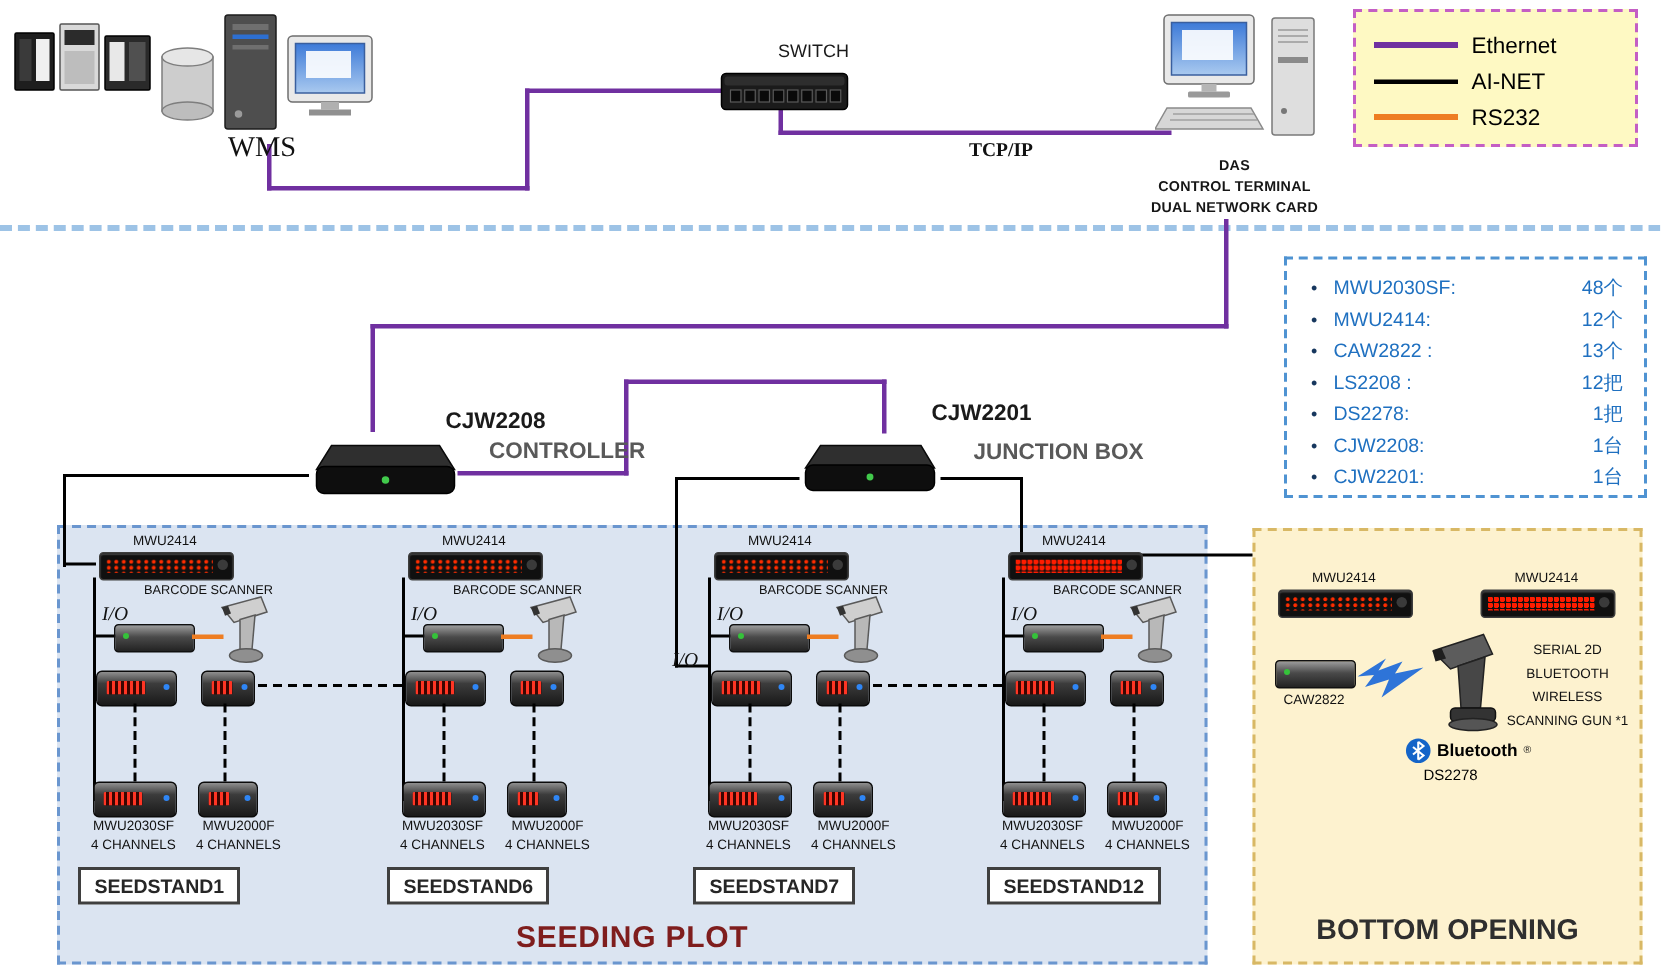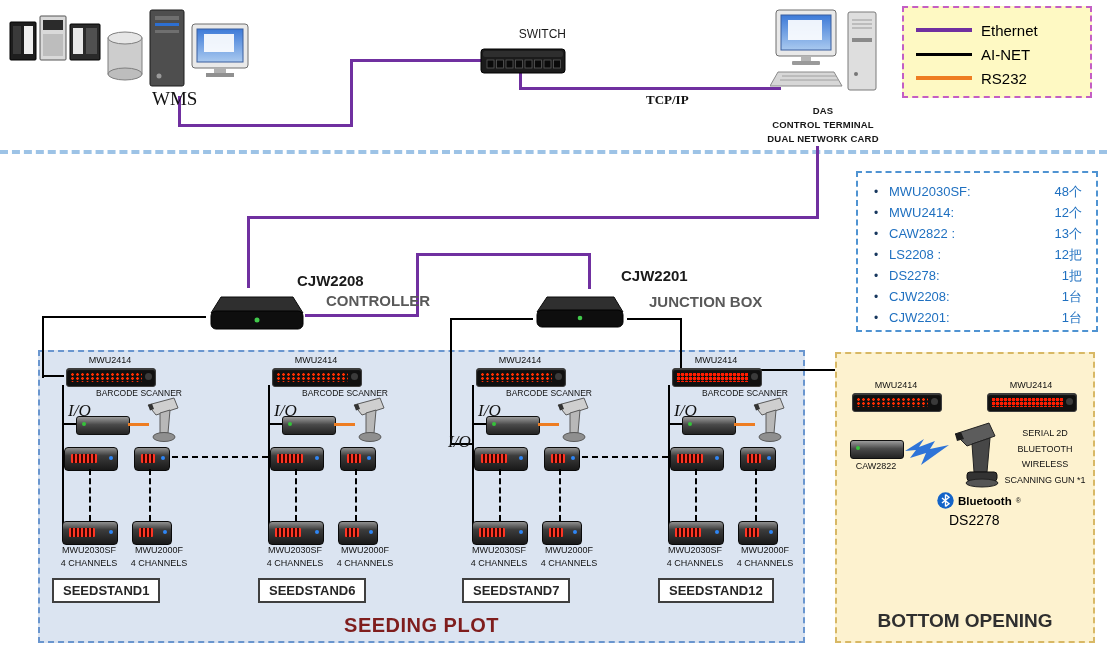--- a/index.html
+++ b/index.html
@@ -51,21 +51,21 @@
   .reader.sm::before{width:14px;}
   .rs232{position:absolute;background:#ee7d22;height:3px;}
 
   
   .stand{position:absolute;top:354px;width:200px;height:262px;}
   .stand .disp-label{position:absolute;left:14px;top:1px;width:88px;text-align:center;font-size:9px;}
   .stand .led-bar{left:14px;top:14px;width:88px;height:17px;}
   .stand .bus{position:absolute;left:10px;top:31px;width:2px;height:149px;background:#000;}
   .stand .stub-caw{position:absolute;left:12px;top:69px;width:13px;height:2px;background:#000;}
   .stand .scan-label{position:absolute;left:44px;top:34px;width:130px;font-size:8.5px;}
-  .io{position:absolute;font-size:17px;font-style:italic;font-family:"Liberation Serif",serif;}
+  .io{position:absolute;font-size:13px;font-style:italic;font-family:"Liberation Serif",serif;}
   .stand .io1{left:16px;top:47px;}
   .stand .io2{left:-14px;top:78px;}
   .stand .caw{left:24px;top:62px;width:52px;height:17px;}
   .stand .rs232{left:76px;top:69px;width:21px;}
   .stand .scanner-svg{position:absolute;left:95px;top:43px;}
   .stand .r1{left:12px;top:93px;width:52px;height:22px;}
   .stand .r2{left:82px;top:93px;width:34px;height:22px;}
   .stand .dv{position:absolute;border-left:2px dashed #000;width:0;top:115px;height:52px;}
   .stand .dv1{left:37px;}
   .stand .dv2{left:97px;}
@@ -79,21 +79,21 @@
 
   
   .bo-disp-label{position:absolute;width:88px;text-align:center;font-size:9px;top:26px;}
   .bo-bar{top:39px;width:88px;height:17px;}
   .bo-caw{left:13px;top:86px;width:52px;height:17px;}
   .bo-caw-label{position:absolute;left:6px;top:107px;width:66px;text-align:center;font-size:9px;}
   .gun-text{position:absolute;left:158px;top:72px;width:100px;text-align:center;font-size:9px;line-height:15.5px;}
   .bt-row{position:absolute;left:100px;top:138px;display:flex;align-items:center;gap:4px;}
   .bt-label{font-size:11.5px;font-weight:bold;color:#000;}
   .bt-reg{font-size:7px;vertical-align:top;}
-  .gun-model{position:absolute;left:112px;top:158px;font-size:14px;color:#000;}
+  .gun-model{position:absolute;left:112px;top:158px;font-size:10px;color:#000;}
 
   
   .model-title{font-size:15px;font-weight:bold;color:#1a1a1a;}
   .role-title{font-size:15px;font-weight:bold;color:#595959;text-align:center;}
   .das-labels{position:absolute;left:745px;top:104px;width:156px;text-align:center;
     font-size:9.5px;font-weight:bold;color:#161616;line-height:14px;letter-spacing:.2px;}
   .serif{font-family:"Liberation Serif",serif;}
 </style>
 </head>
 <body>

